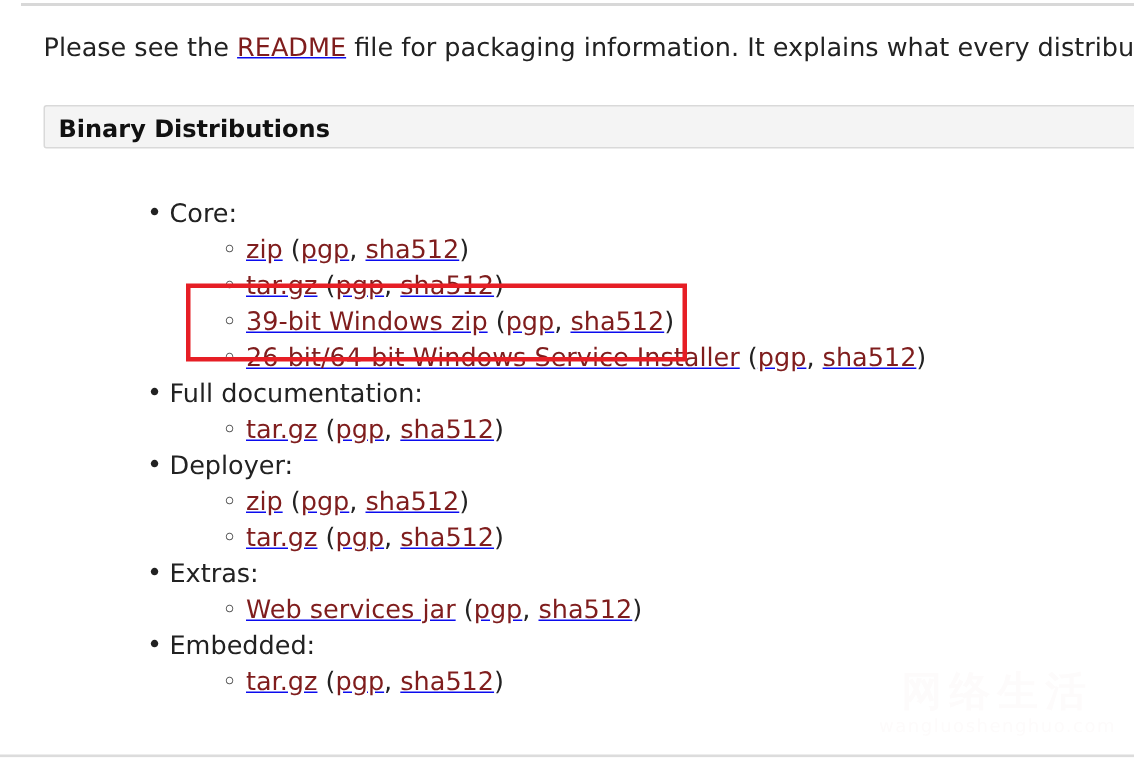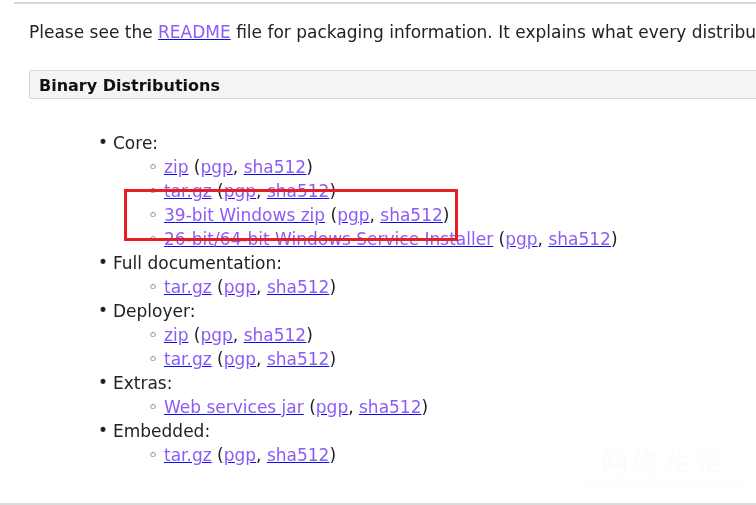--- a/index.html
+++ b/index.html
@@ -44,21 +44,21 @@
     position: absolute;
     left: 29px; top: 21px;
     width: 860px;
     font-size: 17px;
     line-height: 22px;
     color: #222222;
     white-space: nowrap;
   }
 
   a.link {
-    color: #8b5cf6;
+    color: #7f1d1d;
     text-decoration-color: #0b0bee;
     text-underline-offset: 1px;
     cursor: pointer;
   }
 
   h2.section-heading {
     position: absolute;
     left: 29px; top: 70px;
     width: 800px;
     height: 29px;

